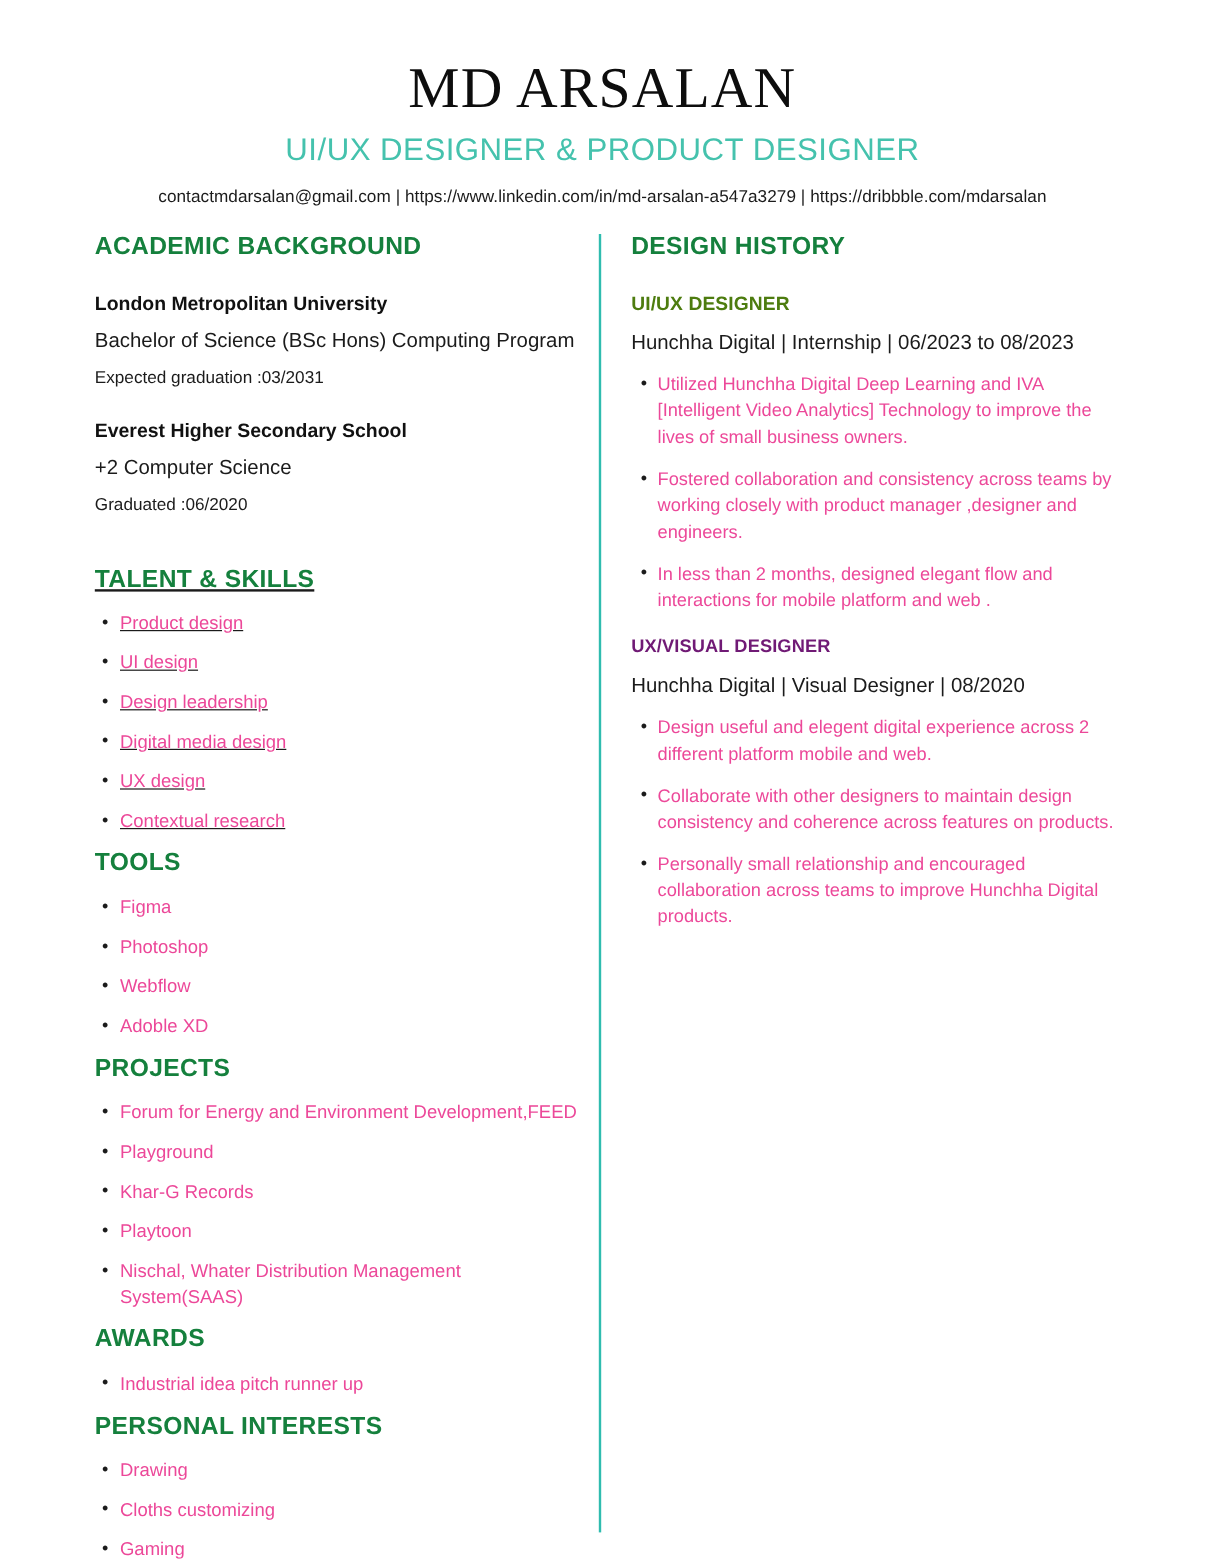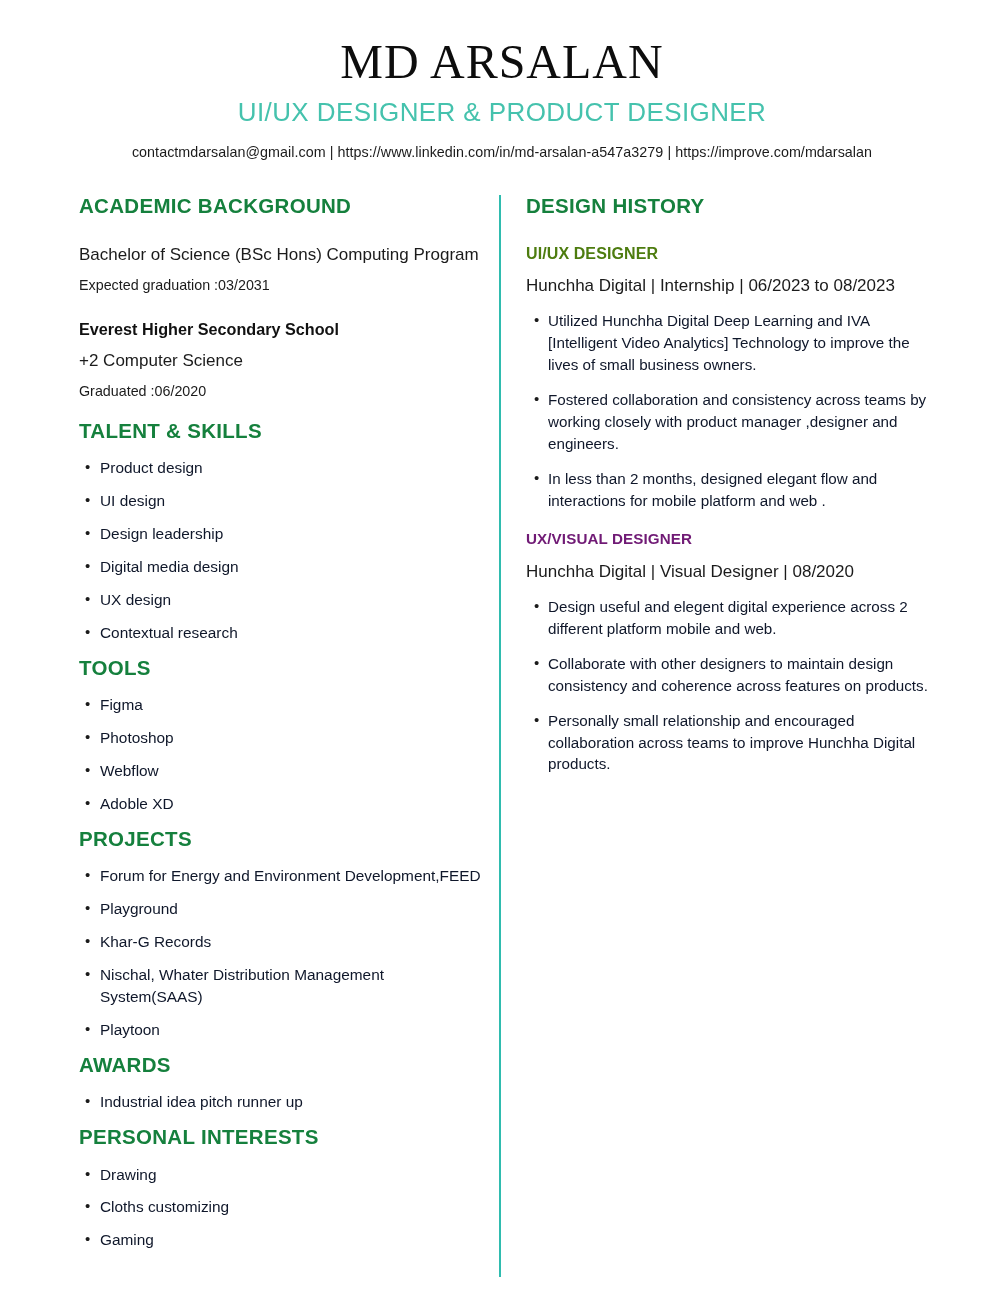--- a/index.html
+++ b/index.html
@@ -6,21 +6,21 @@
   html, body {
     width:1004px; height:1299px;
     background:#ffffff;
     font-family:"Liberation Sans", sans-serif;
     color:#1b1b1b;
     overflow:hidden;
   }
   .page { position:relative; width:1004px; height:1299px; background:#fff; }
 
   
-  .header { text-align:center; padding-top:36px; }
+  .header { text-align:center; padding-top:48px; }
   .name {
     font-family:"Liberation Serif", serif;
     font-size:48px;
     font-weight:400;
     letter-spacing:1.0px;
     color:#0d0d0d;
     line-height:1.08;
   }
   .subtitle {
     margin-top:10px;
@@ -80,21 +80,21 @@
     line-height:1.4;
   }
 
   
   ul.bl { list-style:none; }
   ul.bl li {
     position:relative;
     padding-left:21px;
     font-size:15.4px;
     line-height:1.42;
-    color:#0f172a;
+    color:#ec4899;
     margin-bottom:11px;
   }
   ul.bl li:before {
     content:"•";
     position:absolute;
     left:6px; top:-1px;
     font-size:15px;
     color:#1b1b1b;
   }
 
@@ -129,43 +129,44 @@
     line-height:1.42;
   }
 
   
   .mt-18 { margin-top:18px; }
   .mt-14 { margin-top:14px; }
   .mt-12 { margin-top:12px; }
   .mt-10 { margin-top:10px; }
   .mt-8  { margin-top:8px; }
   .mt-24 { margin-top:24px; }
-  .mt-26 { margin-top:18px; }
+  .mt-26 { margin-top:40px;text-decoration:underline; }
 </style>
 </head>
 <body>
 
 <div class="page">
 
   <div class="header">
     <div class="name">MD ARSALAN</div>
     <div class="subtitle">UI/UX DESIGNER &amp; PRODUCT DESIGNER</div>
-    <div class="contact">contactmdarsalan@gmail.com | https://www.linkedin.com/in/md-arsalan-a547a3279 | https://improve.com/mdarsalan</div>
+    <div class="contact">contactmdarsalan@gmail.com | https://www.linkedin.com/in/md-arsalan-a547a3279 | https://dribbble.com/mdarsalan</div>
   </div>
 
   <div class="divider"></div>
 
   <div class="cols">
 
     <div class="col-left">
 
       <div class="sec">
         <div class="sec-head">ACADEMIC BACKGROUND</div>
 
         <div class="mt-24">
+          <div class="org">London Metropolitan University</div>
           <div class="degree mt-8">Bachelor of Science (BSc Hons) Computing Program</div>
           <div class="meta mt-8">Expected graduation :03/2031</div>
         </div>
 
         <div class="mt-24">
           <div class="org">Everest Higher Secondary School</div>
           <div class="degree mt-8">+2 Computer Science</div>
           <div class="meta mt-8">Graduated :06/2020</div>
         </div>
       </div>
@@ -191,22 +192,22 @@
           <li>Adoble XD</li>
         </ul>
       </div>
 
       <div class="sec mt-12">
         <div class="sec-head">PROJECTS</div>
         <ul class="bl mt-14">
           <li>Forum for Energy and Environment Development,FEED</li>
           <li>Playground</li>
           <li>Khar-G Records</li>
+          <li>Playtoon</li>
           <li>Nischal, Whater Distribution Management System(SAAS)</li>
-          <li>Playtoon</li>
         </ul>
       </div>
 
       <div class="sec mt-12">
         <div class="sec-head">AWARDS</div>
         <ul class="bl mt-14">
           <li>Industrial idea pitch runner up</li>
         </ul>
       </div>
 

